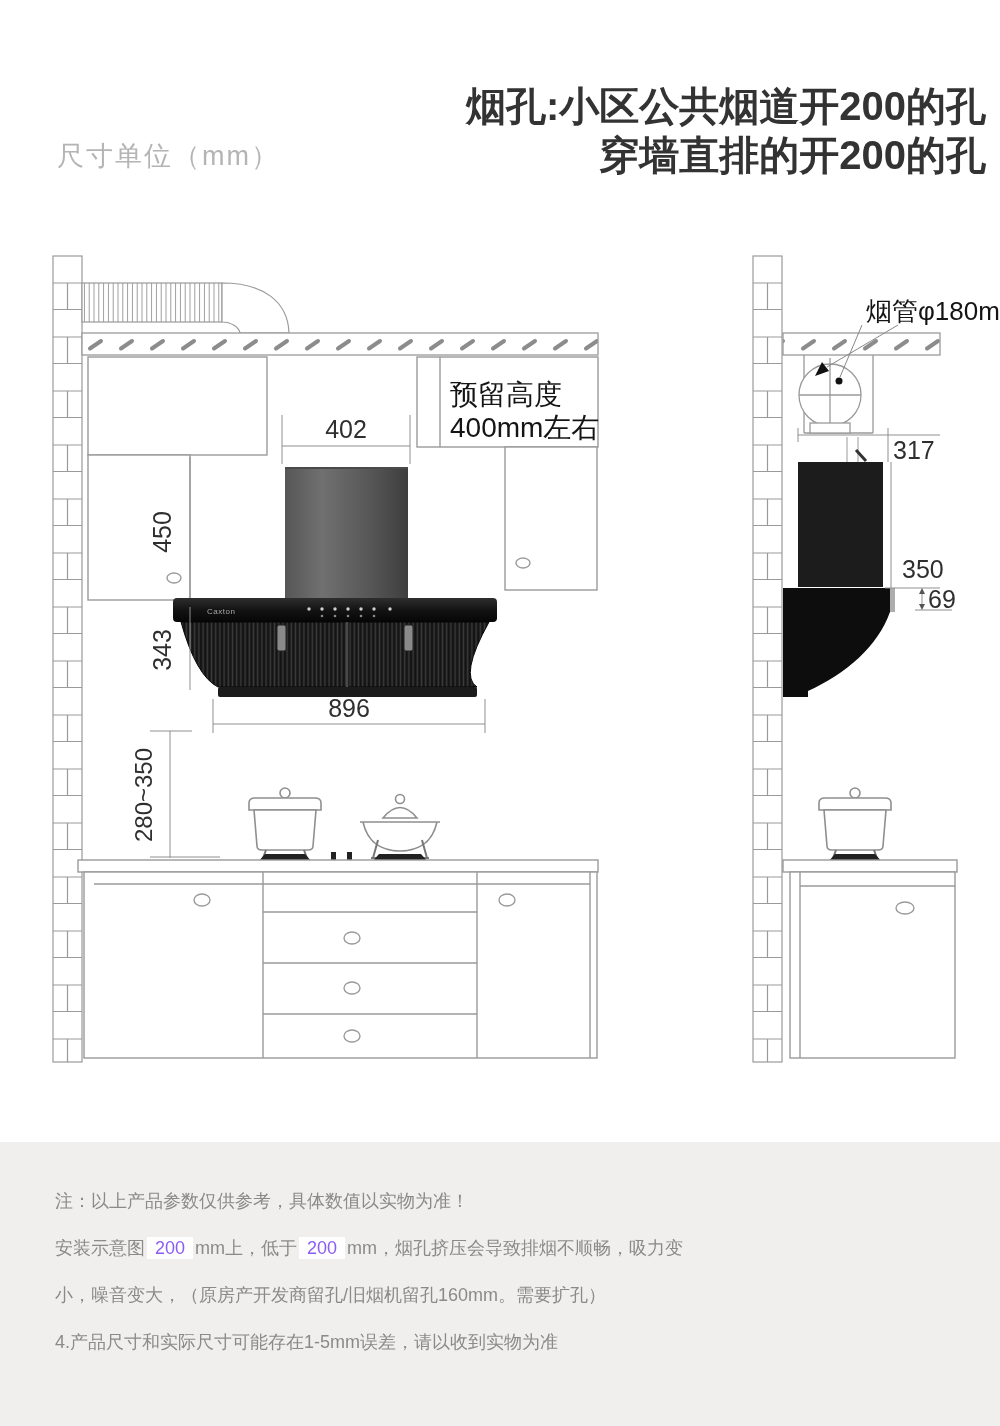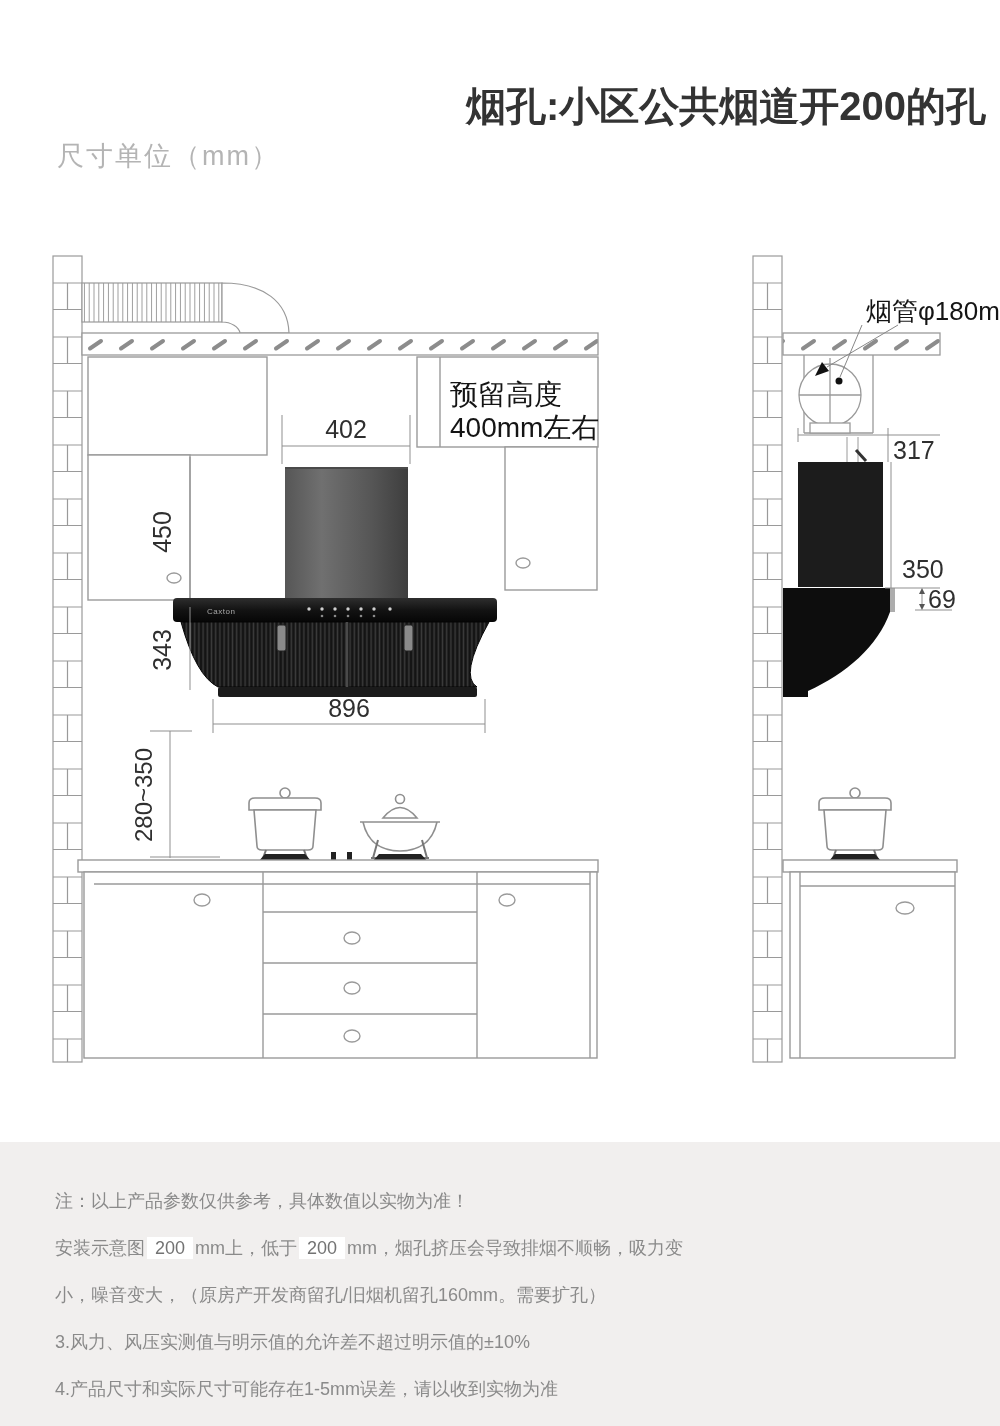--- a/index.html
+++ b/index.html
@@ -7,33 +7,34 @@
         font-family:"Liberation Sans","DejaVu Sans",sans-serif;}
   .hdr-title{position:absolute;left:55px;top:55px;font-size:46px;font-weight:700;
              color:#8c8c8c;letter-spacing:4px;}
   .hdr-unit{position:absolute;left:57px;top:138px;font-size:27px;color:#b4b4b4;letter-spacing:2px;text-align:right;}
   .hdr-note{position:absolute;right:14px;top:82px;text-align:right;font-size:40px;
             font-weight:600;color:#333;line-height:49px;}
   .diagram-svg{position:absolute;left:0;top:0;width:1000px;height:1426px;}
   .notes{position:absolute;left:0;top:1142px;width:1000px;height:284px;background:#f1efee;
          box-sizing:border-box;padding:36px 55px 0 55px;font-size:18px;color:#8a8a8a;line-height:47px;}
   .notes p{margin:0;}
-  .hl{background:#fff;color:#737373;padding:1px 8px;margin:0 2px;}
+  .hl{background:#fff;color:#8b5cf6;padding:1px 8px;margin:0 2px;}
   svg text{font-family:"Liberation Sans","DejaVu Sans",sans-serif;}
   .dim-num{font-size:25px;fill:#2f2f2f;}
   .cn-label{font-size:28px;fill:#141414;}
 </style>
 </head>
 <body>
 
 <div class="page">
 
   <div class="hdr-unit">尺寸单位（mm）</div>
   <div class="hdr-note">
     <div>烟孔:小区公共烟道开200的孔</div>
+    <div>穿墙直排的开200的孔</div>
   </div>
 
   <svg class="diagram-svg" viewBox="0 0 1000 1426">
     <defs>
       <pattern id="brick" patternUnits="userSpaceOnUse" x="53" y="256" width="29" height="54">
         <rect width="29" height="54" fill="#fff"></rect>
         <path d="M0,27 H29 M0,53.5 H29 M14.5,27 V54" stroke="#9a9a9a" stroke-width="1.2" fill="none"></path>
       </pattern>
       <pattern id="corr" patternUnits="userSpaceOnUse" x="82" y="283" width="4.8" height="39">
         <rect width="4.8" height="39" fill="#fff"></rect>
@@ -249,18 +250,17 @@
         <line x1="800" y1="886" x2="955" y2="886"></line>
         <ellipse cx="905" cy="908" rx="9" ry="6"></ellipse>
       </g>
     </g>
   </svg>
 
   <div class="notes">
     <p>注：以上产品参数仅供参考，具体数值以实物为准！</p>
     <p><span>安装示意图</span><span class="hl">200</span><span>mm上，低于</span><span class="hl">200</span><span>mm，烟孔挤压会导致排烟不顺畅，吸力变</span></p>
     <p>小，噪音变大，（原房产开发商留孔/旧烟机留孔160mm。需要扩孔）</p>
-    <p>3.风力、风压实测值与明示值的允许差不超过明示值的±10%</p>
     <p>4.产品尺寸和实际尺寸可能存在1-5mm误差，请以收到实物为准</p>
 
   </div>
 
 </div>
 
 </body></html>

